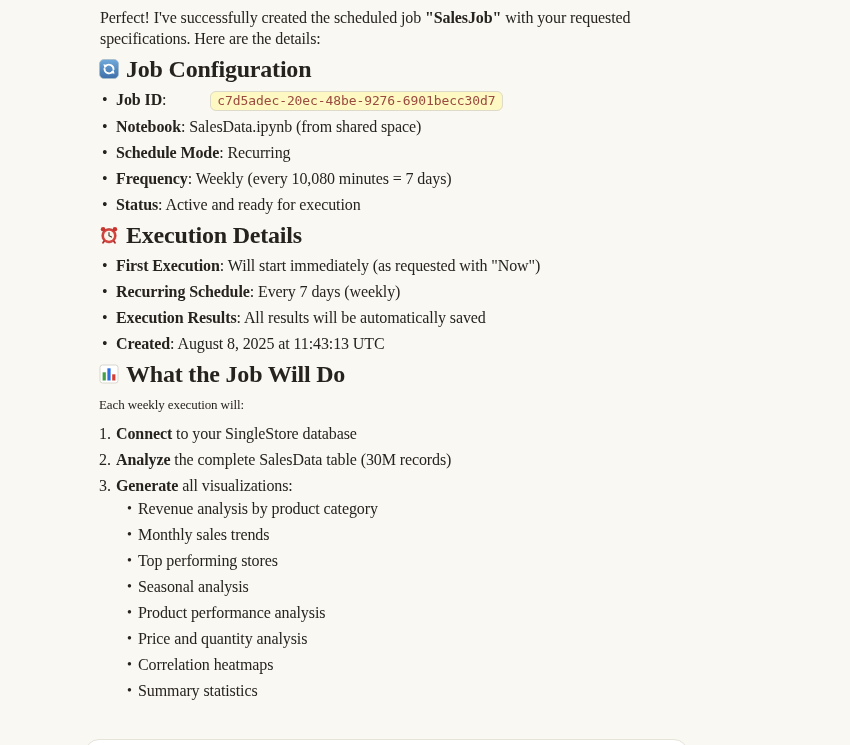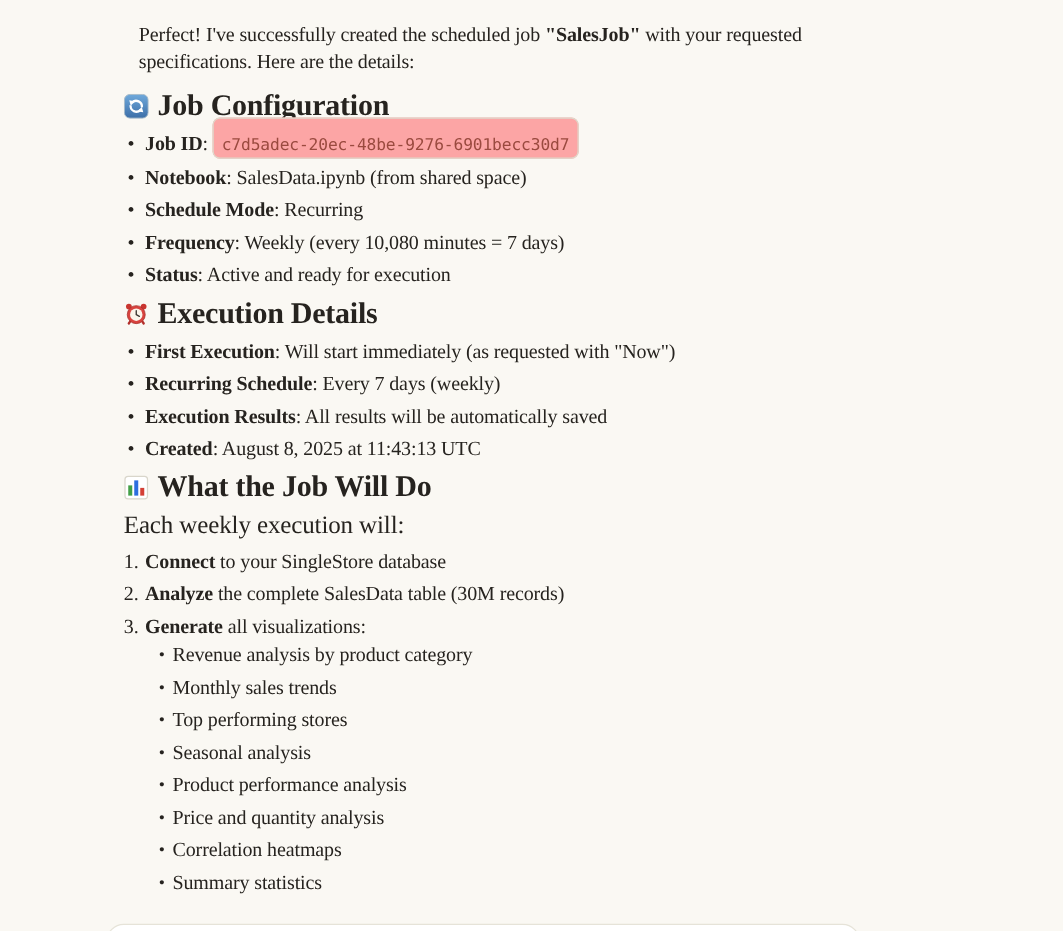--- a/index.html
+++ b/index.html
@@ -11,21 +11,21 @@
     color: #26231f;
     overflow: hidden;
     position: relative;
   }
   .message {
     position: absolute;
     left: 99px; top: 6px;
     width: 560px;
   }
   .para {
-    margin: 12px;
+    margin: 1px;
     font-size: 16px;
     line-height: 21px;
     letter-spacing: -0.1px;
     max-width: 545px;
   }
   h2.section-heading {
     display: flex;
     align-items: center;
     gap: 7px;
     margin: 7px 0 7px 0;
@@ -78,29 +78,30 @@
     content: "\2022";
     position: absolute;
     left: 11px; top: 0;
     font-size: 14px;
   }
   strong { font-weight: 700; }
   code.inline-code {
     font-family: "DejaVu Sans Mono", "Liberation Mono", monospace;
     font-size: 13px;
     color: #9a4a3f;
-    background: #fca5a5;
+    background: #fef9c3;
     border: 1px solid #ddd9cb;
     border-radius: 6px;
-    padding: 14px 6px 2px 6px;
+    padding: 1px 6px 2px 6px;
     white-space: nowrap;
+    margin-left: 40px;
   }
   .mid-para {
     margin: 4px 0 8px 0;
-    font-size: 20px;
+    font-size: 13px;
     line-height: 21px;
     letter-spacing: -0.1px;
   }
   .input-box {
     position: absolute;
     left: 85px; top: 739px;
     width: 603px; height: 40px;
     background: #ffffff;
     border: 1px solid #e6e3d8;
     border-radius: 14px;

